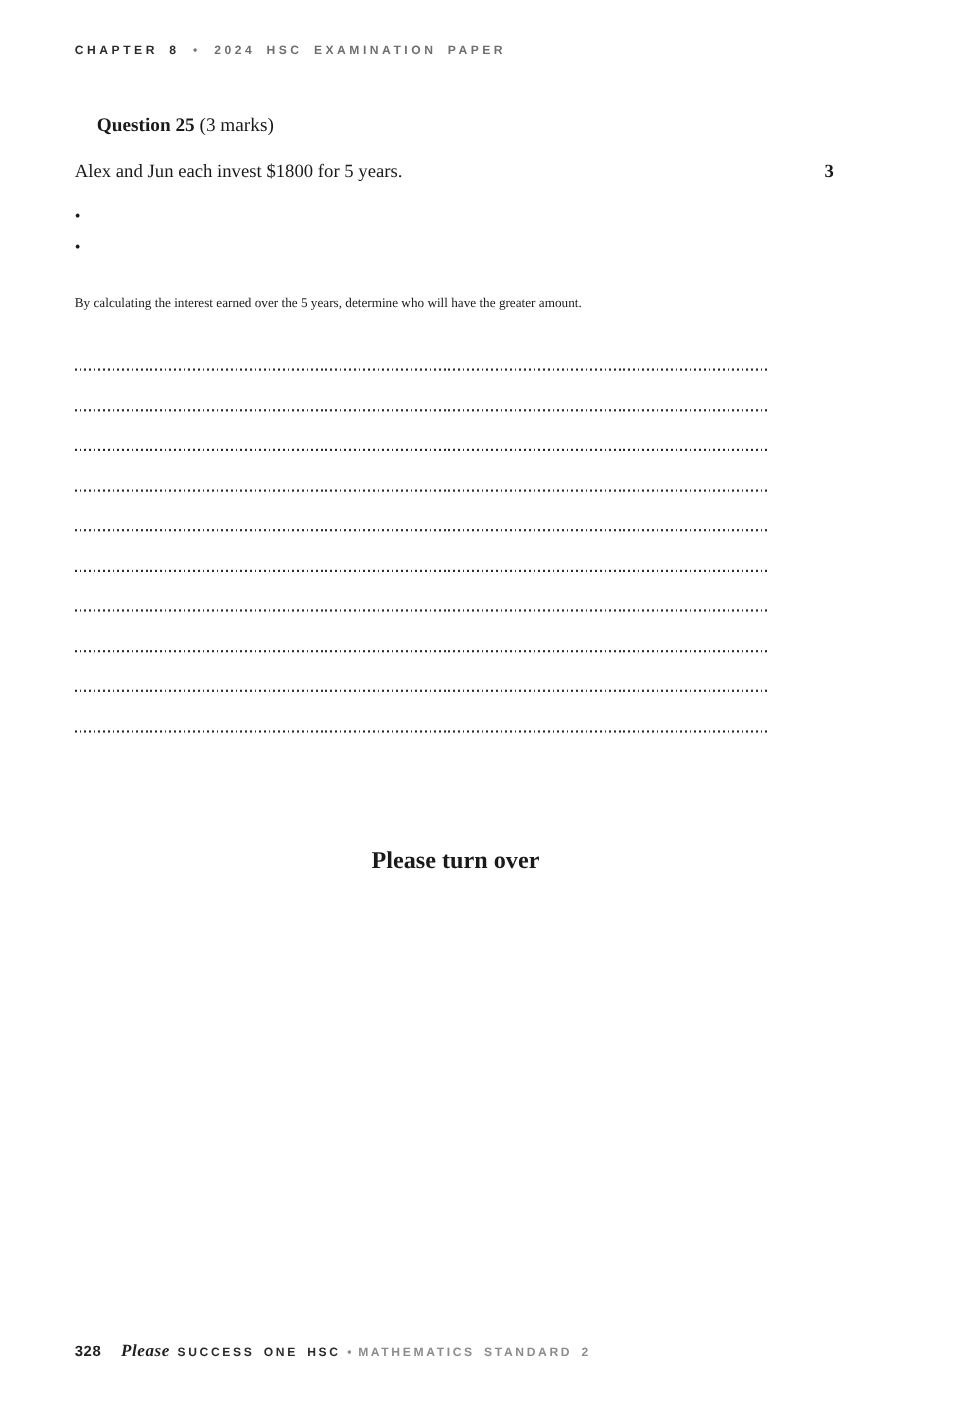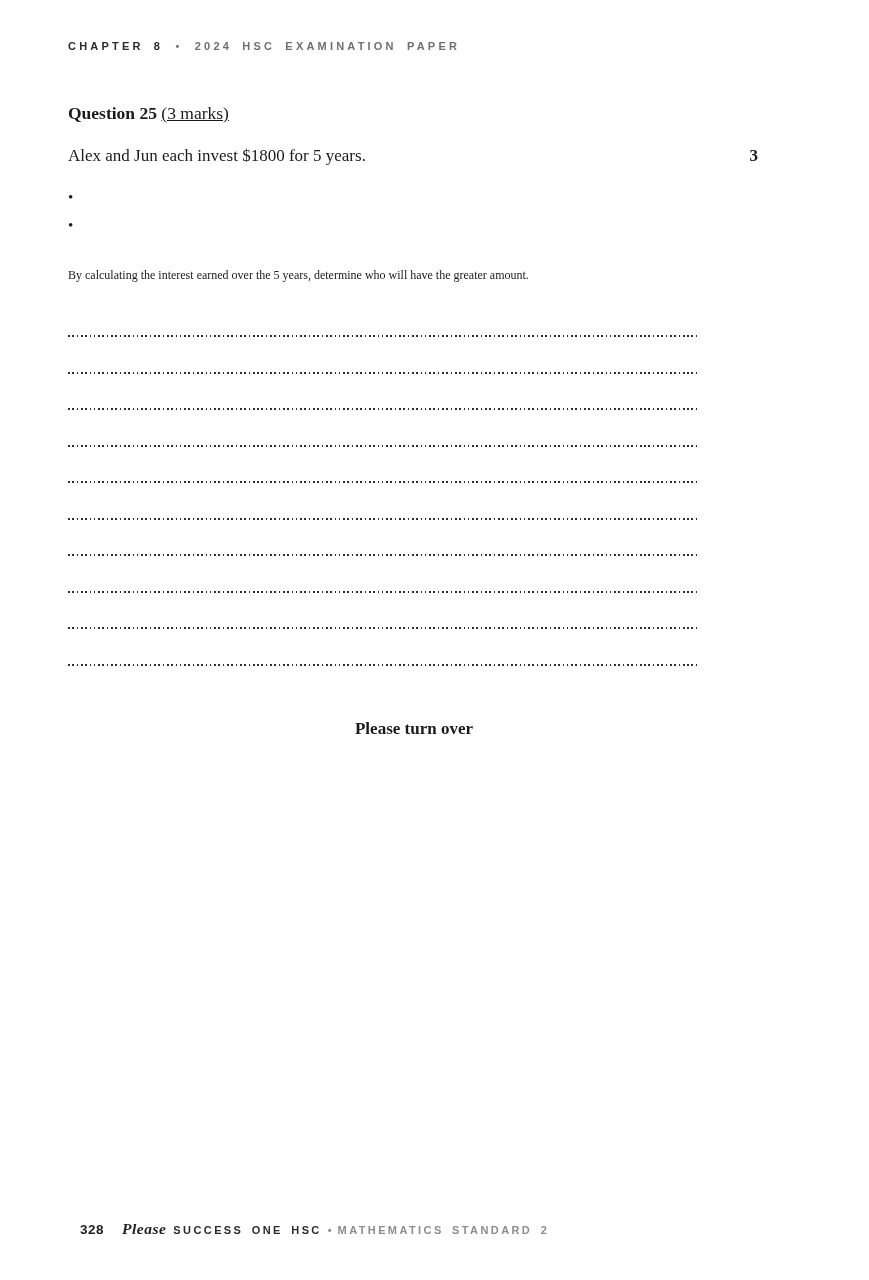--- a/index.html
+++ b/index.html
@@ -23,22 +23,22 @@
   }
   .doc-header .chapter { color: #2b2b2b; }
   .doc-header .hdr-sep { color: #7a7a7a; padding: 0 2px; }
   .doc-header .hdr-title { color: #6f6f6f; }
 
   
   .q-title {
     position: absolute; left: 68px; top: 103px;
     font-size: 17.5px;
   }
-  .q-title .q-num { font-weight: bold; }
-  .q-title .q-marks { font-weight: normal; text-decoration: underline; }
+  .q-title .q-num { font-weight: bold; margin-left: 20px; }
+  .q-title .q-marks { font-weight: normal; }
 
   
   .q-intro-row {
     position: absolute; left: 68px; top: 146px; width: 692px;
     display: flex; justify-content: space-between; align-items: center;
   }
   .q-intro { font-size: 17px; }
   .q-marks-value { font-size: 17px; font-weight: bold; padding-right: 2px; }
 
   
@@ -65,27 +65,27 @@
   
   .answer-lines { position: absolute; left: 68px; top: 335px; width: 630px; }
   .answer-line {
     height: 2px; margin-bottom: 34.5px;
     background-image: repeating-linear-gradient(
       to right, #2e2e2e 0, #2e2e2e 1.6px, transparent 1.6px, transparent 4.3px);
   }
 
   
   .turn-over {
-    position: absolute; left: 68px; top: 719px; width: 692px;
-    text-align: center; font-size: 17px; font-weight: bold;
+    position: absolute; left: 68px; top: 769px; width: 692px;
+    text-align: center; font-size: 22px; font-weight: bold;
   }
 
   
   .doc-footer {
-    position: absolute; left: 80px; top: 1220px;
+    position: absolute; left: 68px; top: 1220px;
     display: flex; align-items: baseline;
     font-family: "Liberation Sans", sans-serif;
     white-space: nowrap;
   }
   .footer-page-num {
     font-size: 13.5px; font-weight: bold; color: #1f1f1f;
     margin-right: 18px; letter-spacing: 0.5px;
   }
   .footer-brand {
     font-family: "Liberation Serif", serif;

